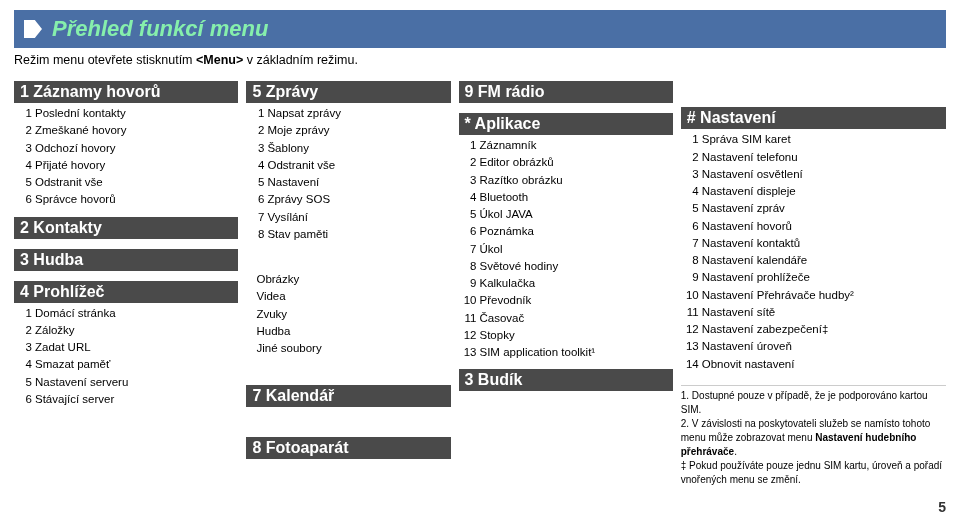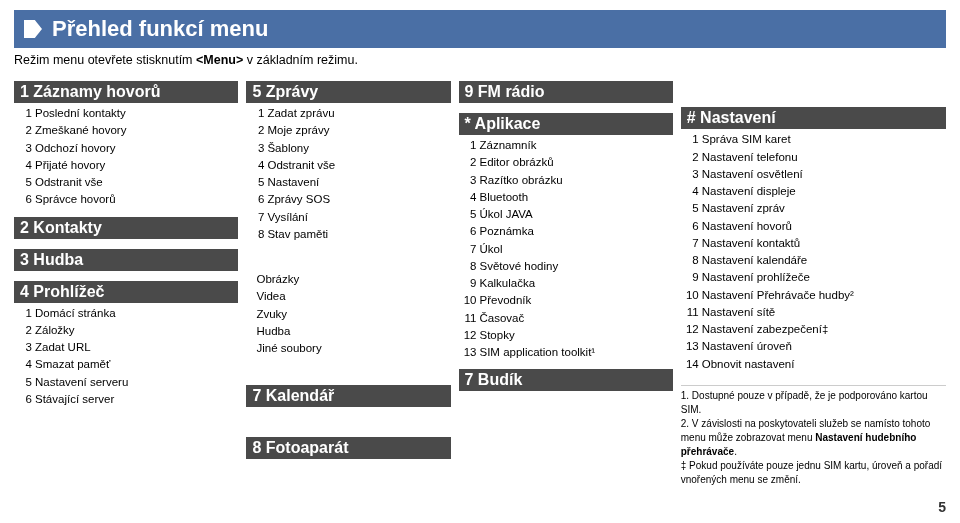--- a/index.html
+++ b/index.html
@@ -36,23 +36,24 @@
     .title-bar-icon {
       width: 18px;
       height: 18px;
       background: #fff;
       margin-right: 10px;
       clip-path: polygon(0 0, 60% 0, 100% 50%, 60% 100%, 0 100%);
       display: inline-block;
     }
 
     .title-bar h1 {
-      color: #ffffff;
+      color: #86efac;
       font-size: 22px;
       font-weight: bold;
+      font-style: italic;
     }
 
     .subtitle {
       font-size: 12.5px;
       color: #000;
       margin-bottom: 6px;
     }
 
     .subtitle strong {
       font-weight: bold;
@@ -219,21 +220,21 @@
         </div>
       </div>
     </div>
 
     <div class="column col2">
       <div class="section-block">
         <div class="section-header dark">5 Zprávy</div>
         <div class="item-list">
           <div class="item">
               <span class="num">1</span>
-              <span>Zadat zprávu</span>
+              <span>Napsat zprávy</span>
             </div>
           <div class="item">
               <span class="num">2</span>
               <span>Moje zprávy</span>
             </div>
           <div class="item">
               <span class="num">3</span>
               <span>Šablony</span>
             </div>
           <div class="item">
@@ -330,21 +331,21 @@
               <span class="num">12</span>
               <span>Stopky</span>
             </div>
           <div class="item">
               <span class="num">13</span>
               <span>SIM application toolkit¹</span>
             </div>
         </div>
       </div>
       <div class="section-block">
-        <div class="section-header dark">7 Budík</div>
+        <div class="section-header dark">3 Budík</div>
       </div>
     </div>
 
     <div class="column col4">
       <div class="section-block">
         <div class="section-header dark"># Nastavení</div>
         <div class="item-list">
           <div class="item">
               <span class="num">1</span>
               <span>Správa SIM karet</span>

